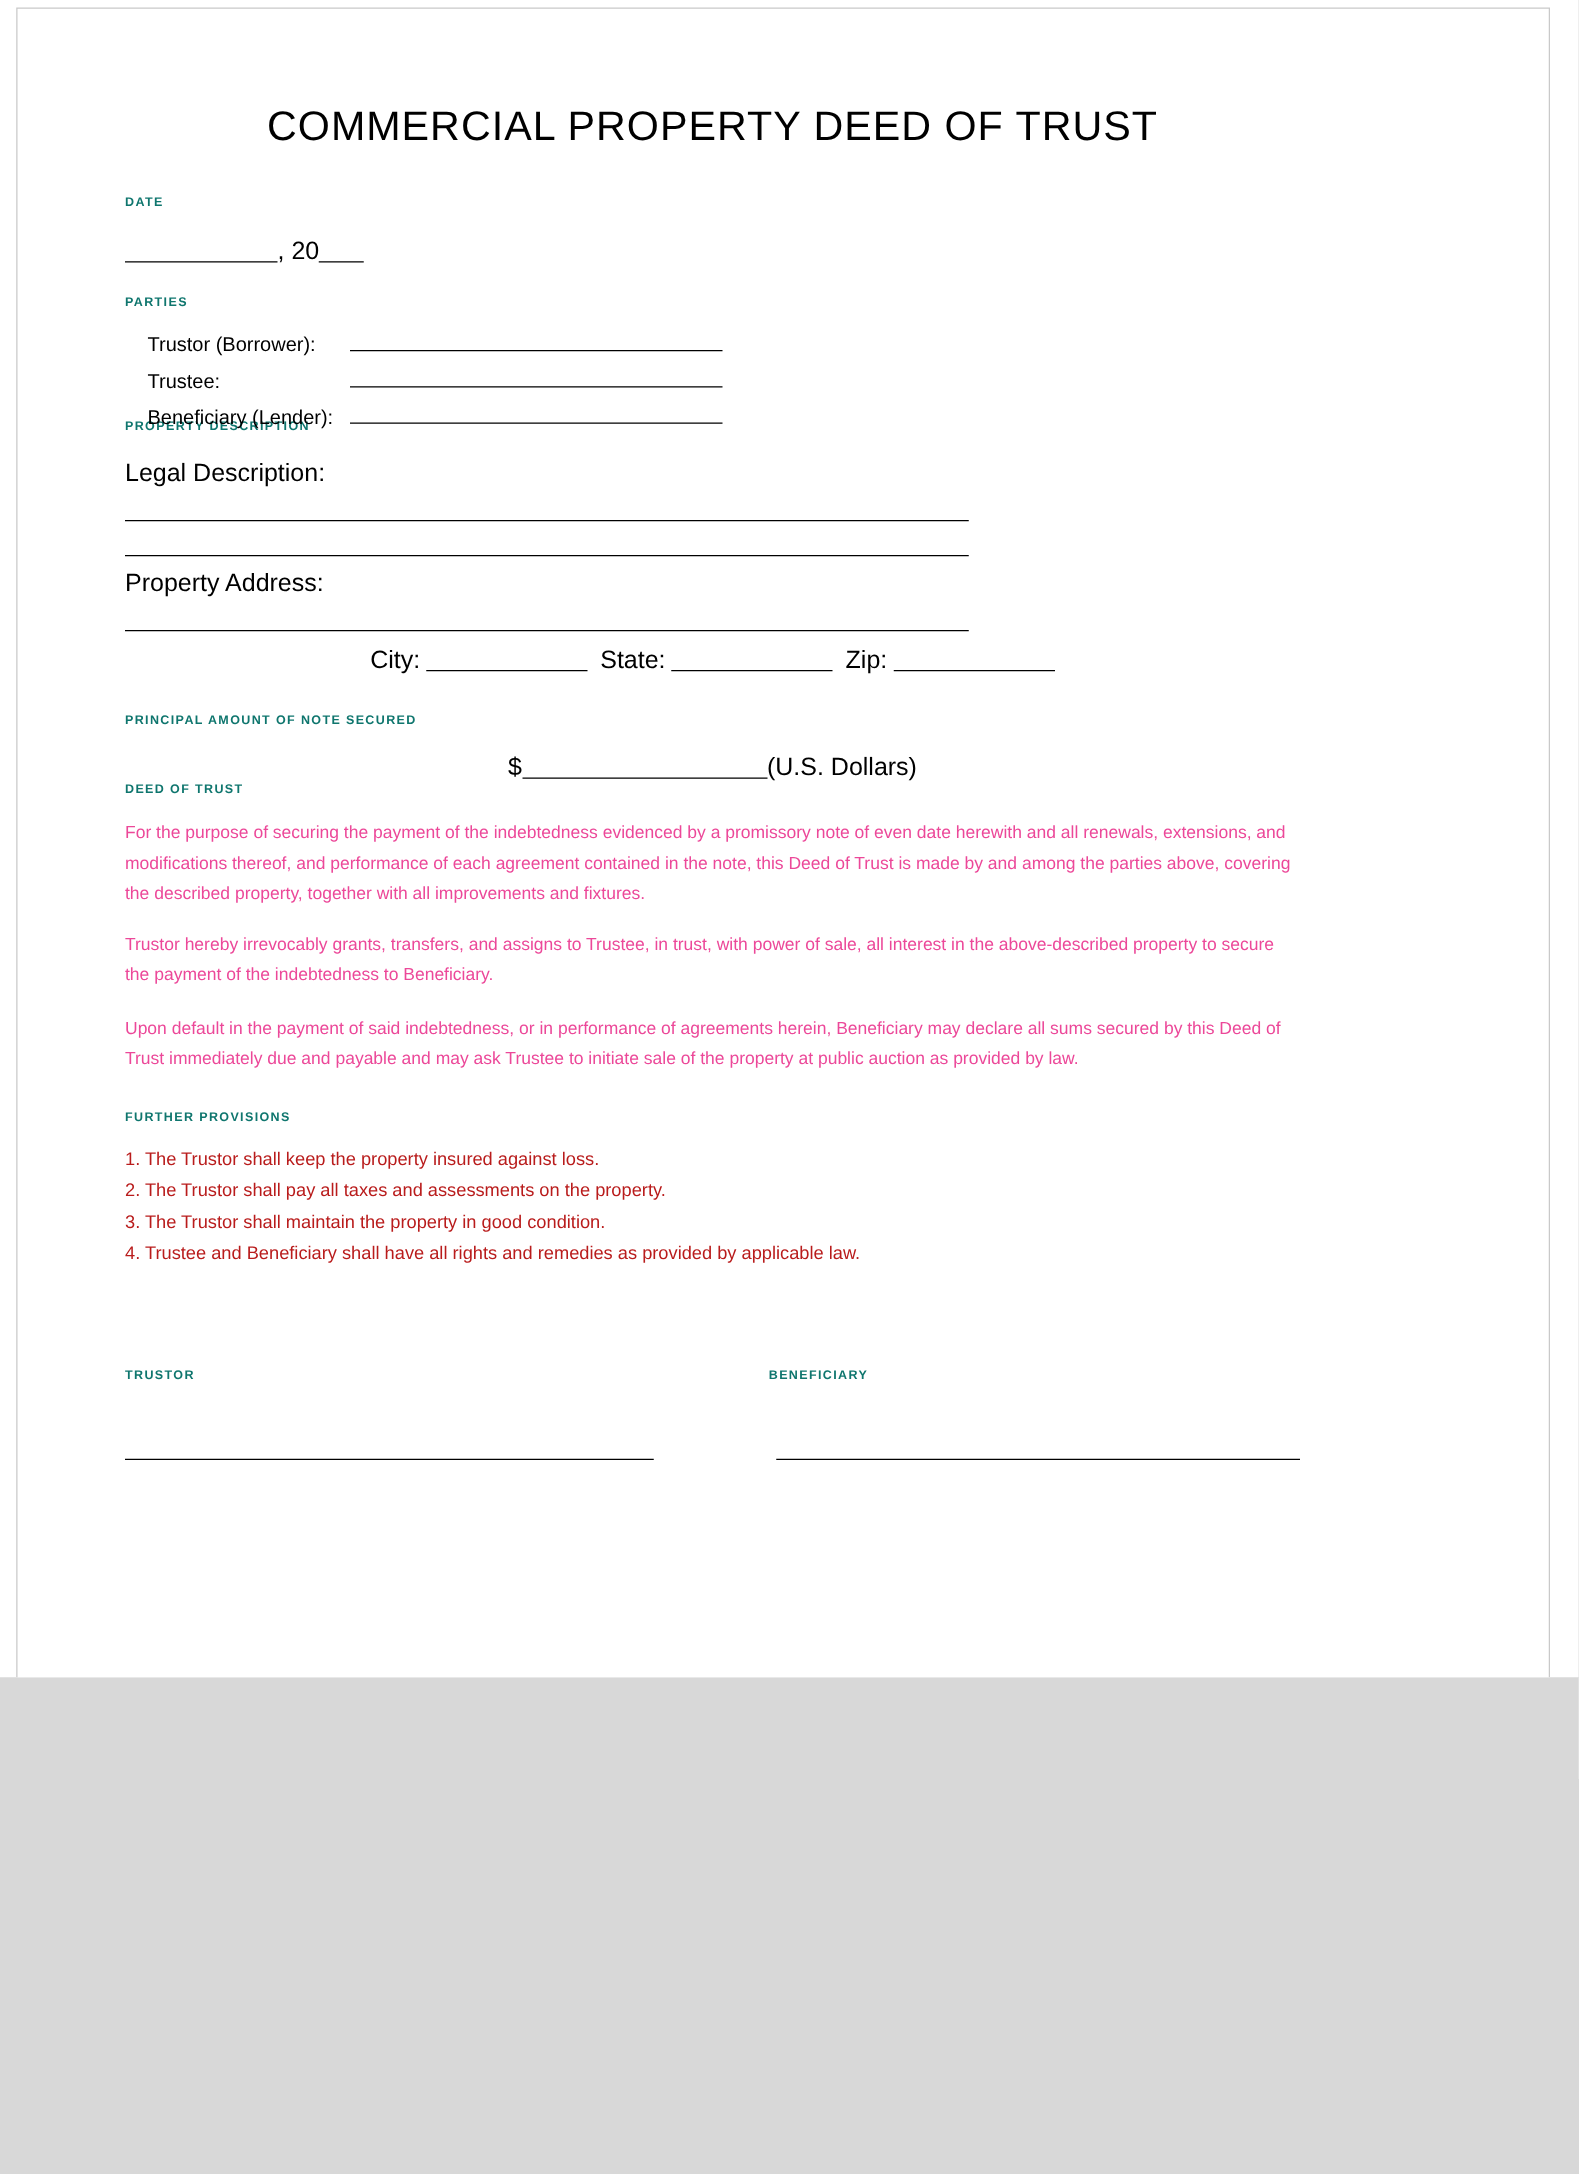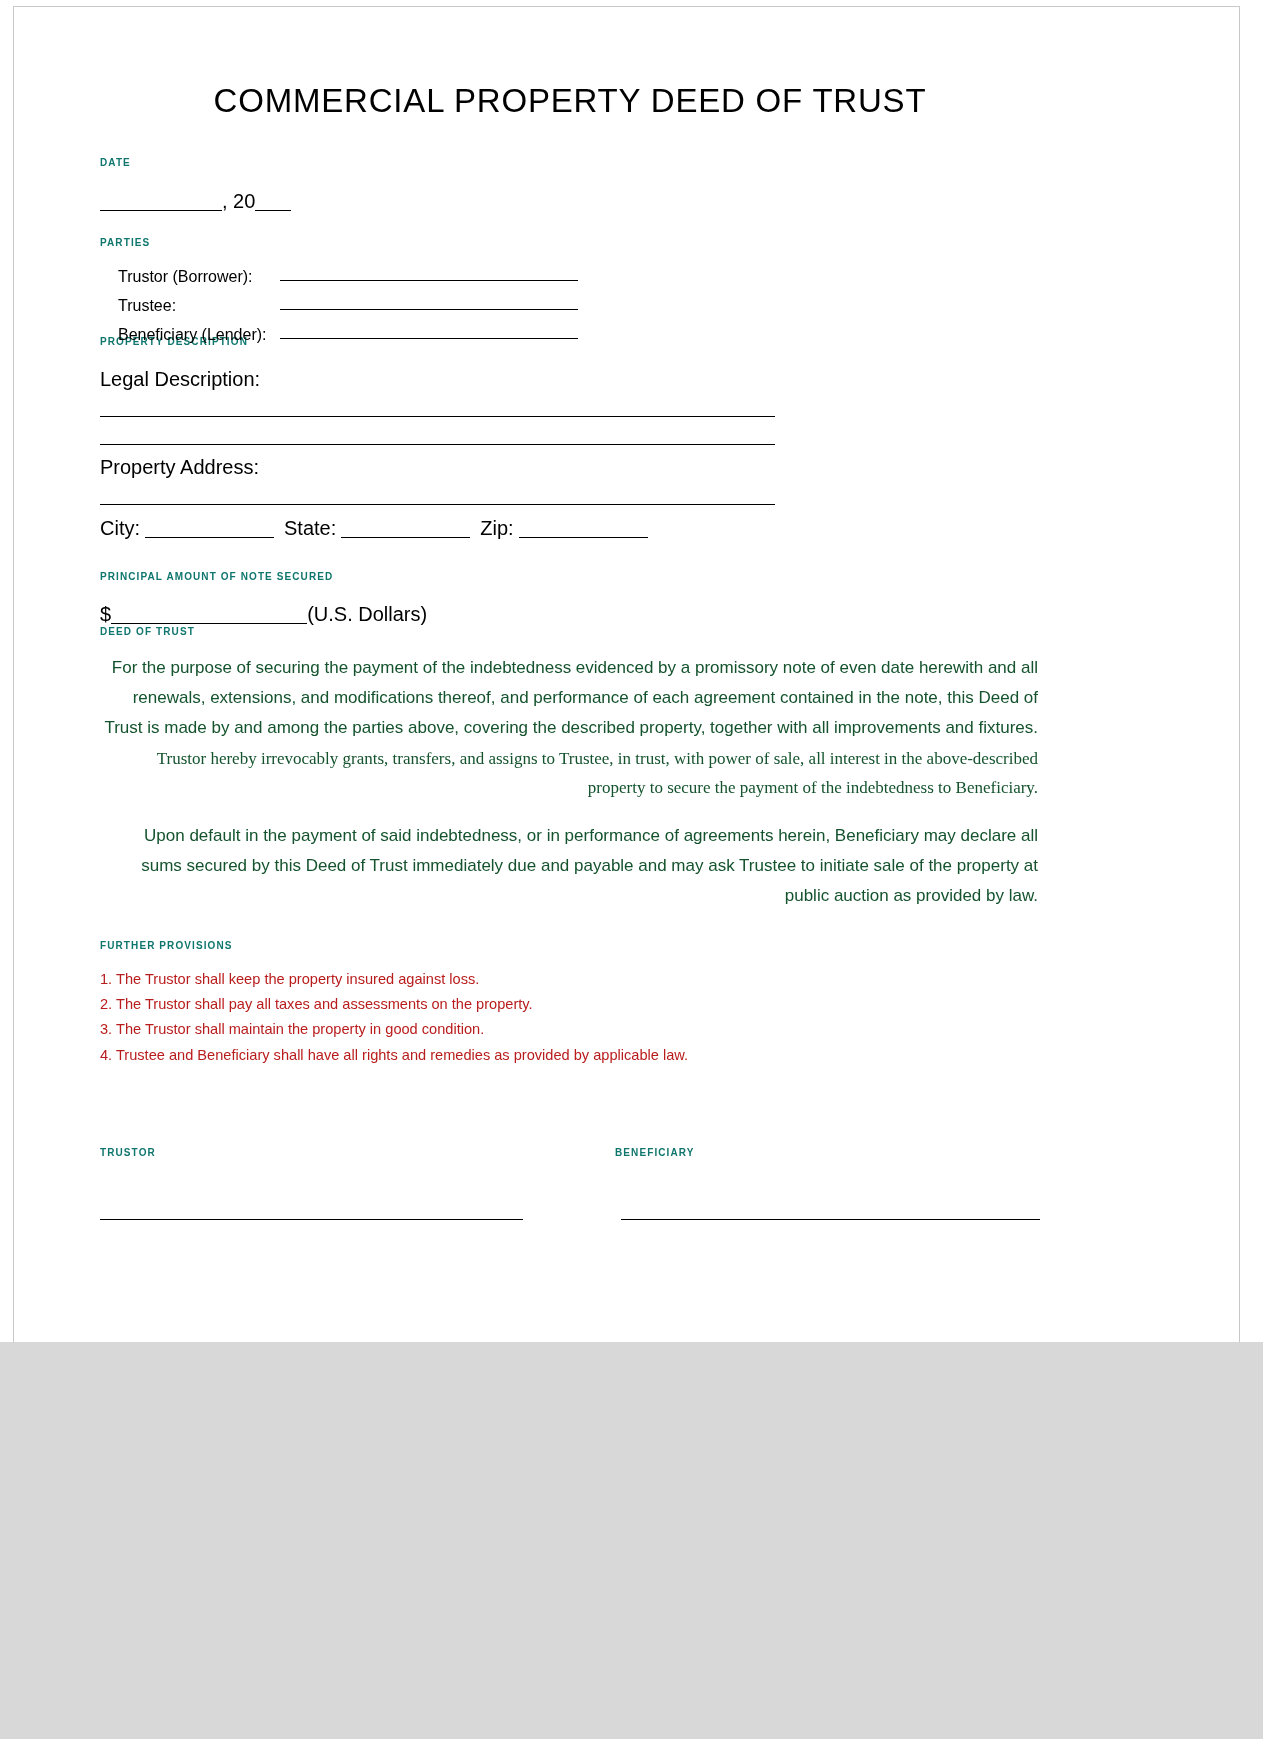--- a/index.html
+++ b/index.html
@@ -58,40 +58,40 @@
     color: #0f766e;
   }
 
   
   .txt {
     font-size: 20px;
     color: #000000;
     line-height: 1.15;
   }
   .body-p {
-    font-size: 17px;
-    color: #14532d;
+    font-size: 14px;
+    color: #ec4899;
     line-height: 1.75;
     margin: 0;
-    text-align: right;
+    text-align: left;
     width: 938px;
   }
   .prov-line {
     font-size: 14.6px;
     color: #b91c1c;
     line-height: 1.72;
   }
 
   .rule {
     border: none;
     border-top: 1px solid #000;
     height: 0;
     margin: 0;
   }
-  .nowrap { white-space: nowrap; }
+  .nowrap { white-space: nowrap; text-align: center; }
 
   
   .party-row {
     position: relative;
     height: 14px;
   }
   .party-label {
     position: absolute;
     left: 0;
     top: 0;
@@ -167,21 +167,21 @@
     <div class="section-heading" style="margin-top:31px;">PRINCIPAL AMOUNT OF NOTE SECURED</div>
 
     <div class="txt nowrap" style="margin-top:21px;">
       <span>$</span><span class="inline-blank" style="width:196px;height:13px;"></span><span style="margin-left:0;">(U.S. Dollars)</span>
     </div>
 
     <div class="section-heading" style="">DEED OF TRUST</div>
 
     <p class="body-p" style="margin-top:16px;">For the purpose of securing the payment of the indebtedness evidenced by a promissory note of even date herewith and all renewals, extensions, and modifications thereof, and performance of each agreement contained in the note, this Deed of Trust is made by and among the parties above, covering the described property, together with all improvements and fixtures.</p>
 
-    <p class="body-p" style="margin-top:1px;font-family:Liberation Serif, serif;">Trustor hereby irrevocably grants, transfers, and assigns to Trustee, in trust, with power of sale, all interest in the above-described property to secure the payment of the indebtedness to Beneficiary.</p>
+    <p class="body-p" style="margin-top:16px;">Trustor hereby irrevocably grants, transfers, and assigns to Trustee, in trust, with power of sale, all interest in the above-described property to secure the payment of the indebtedness to Beneficiary.</p>
 
     <p class="body-p" style="margin-top:18px;">Upon default in the payment of said indebtedness, or in performance of agreements herein, Beneficiary may declare all sums secured by this Deed of Trust immediately due and payable and may ask Trustee to initiate sale of the property at public auction as provided by law.</p>
 
     <div class="section-heading" style="margin-top:30px;">FURTHER PROVISIONS</div>
 
     <div style="margin-top:16px;">
       <div class="prov-line">1. The Trustor shall keep the property insured against loss.</div>
       <div class="prov-line">2. The Trustor shall pay all taxes and assessments on the property.</div>
       <div class="prov-line">3. The Trustor shall maintain the property in good condition.</div>
       <div class="prov-line">4. Trustee and Beneficiary shall have all rights and remedies as provided by applicable law.</div>

